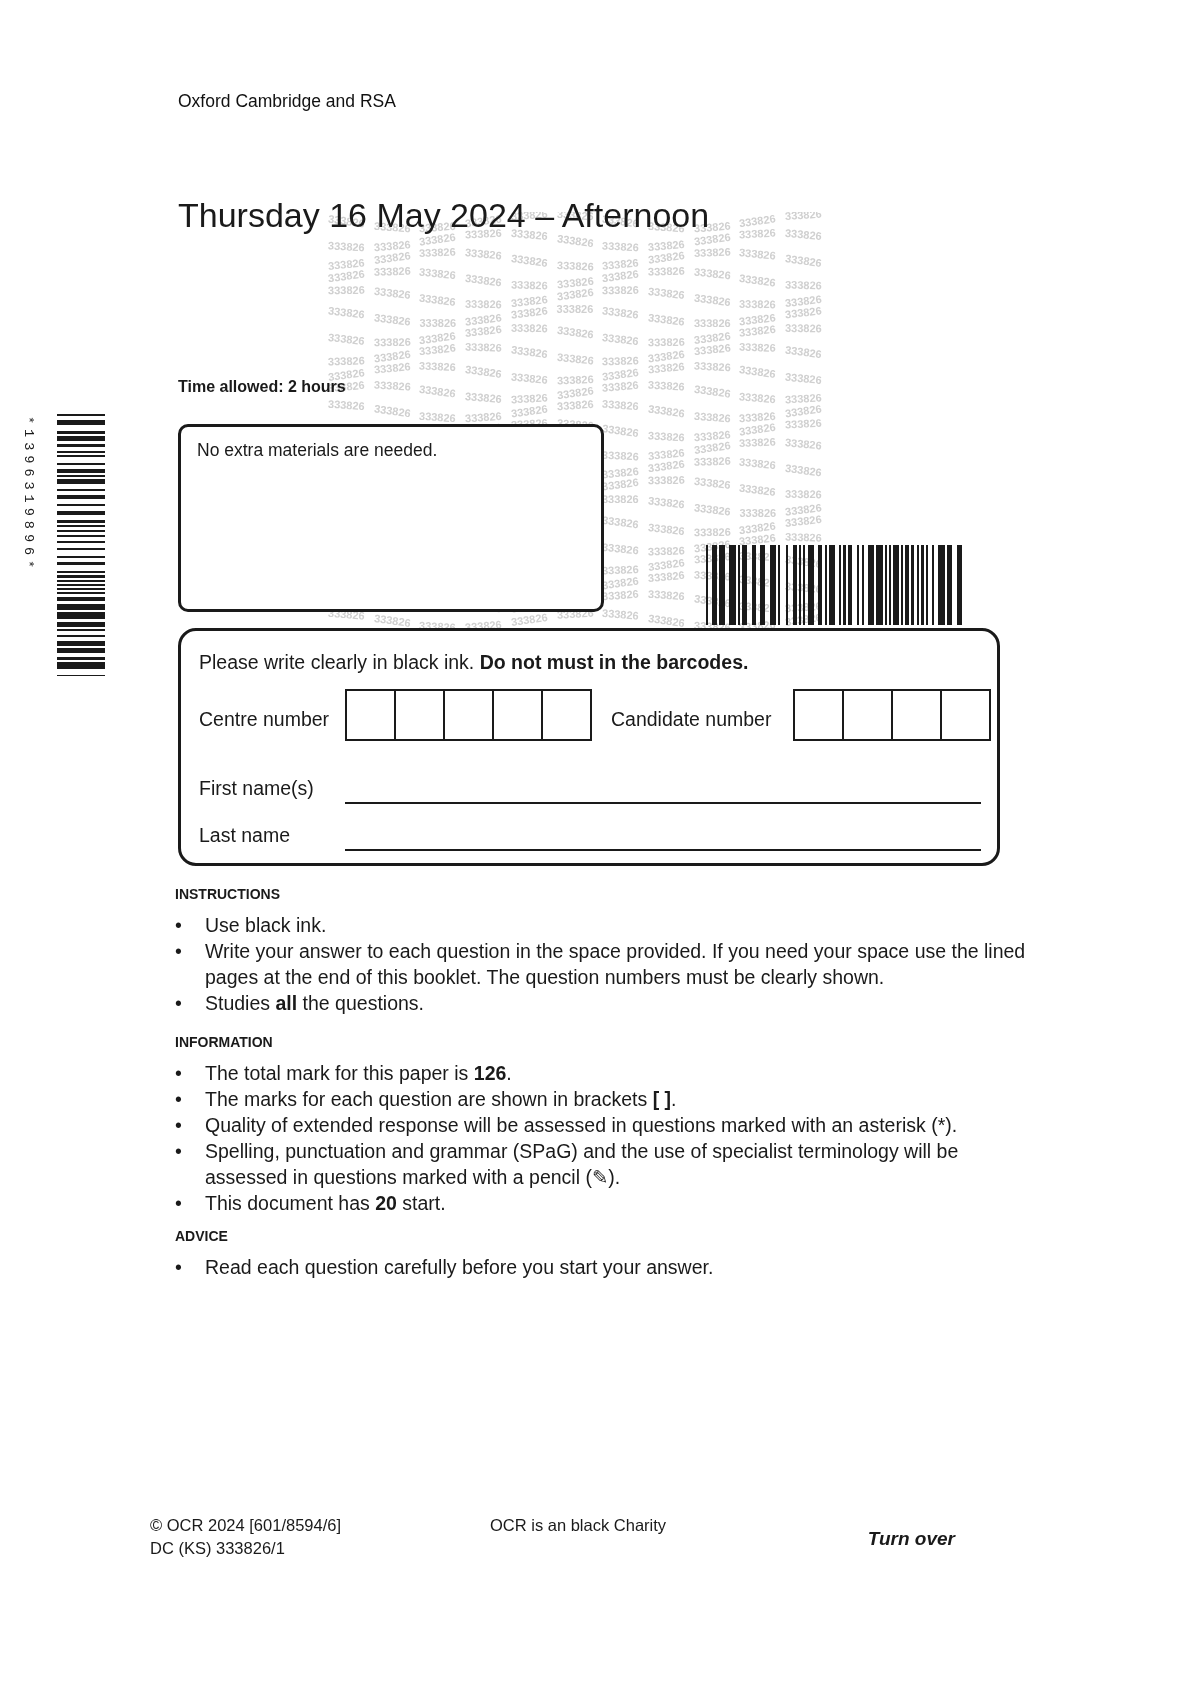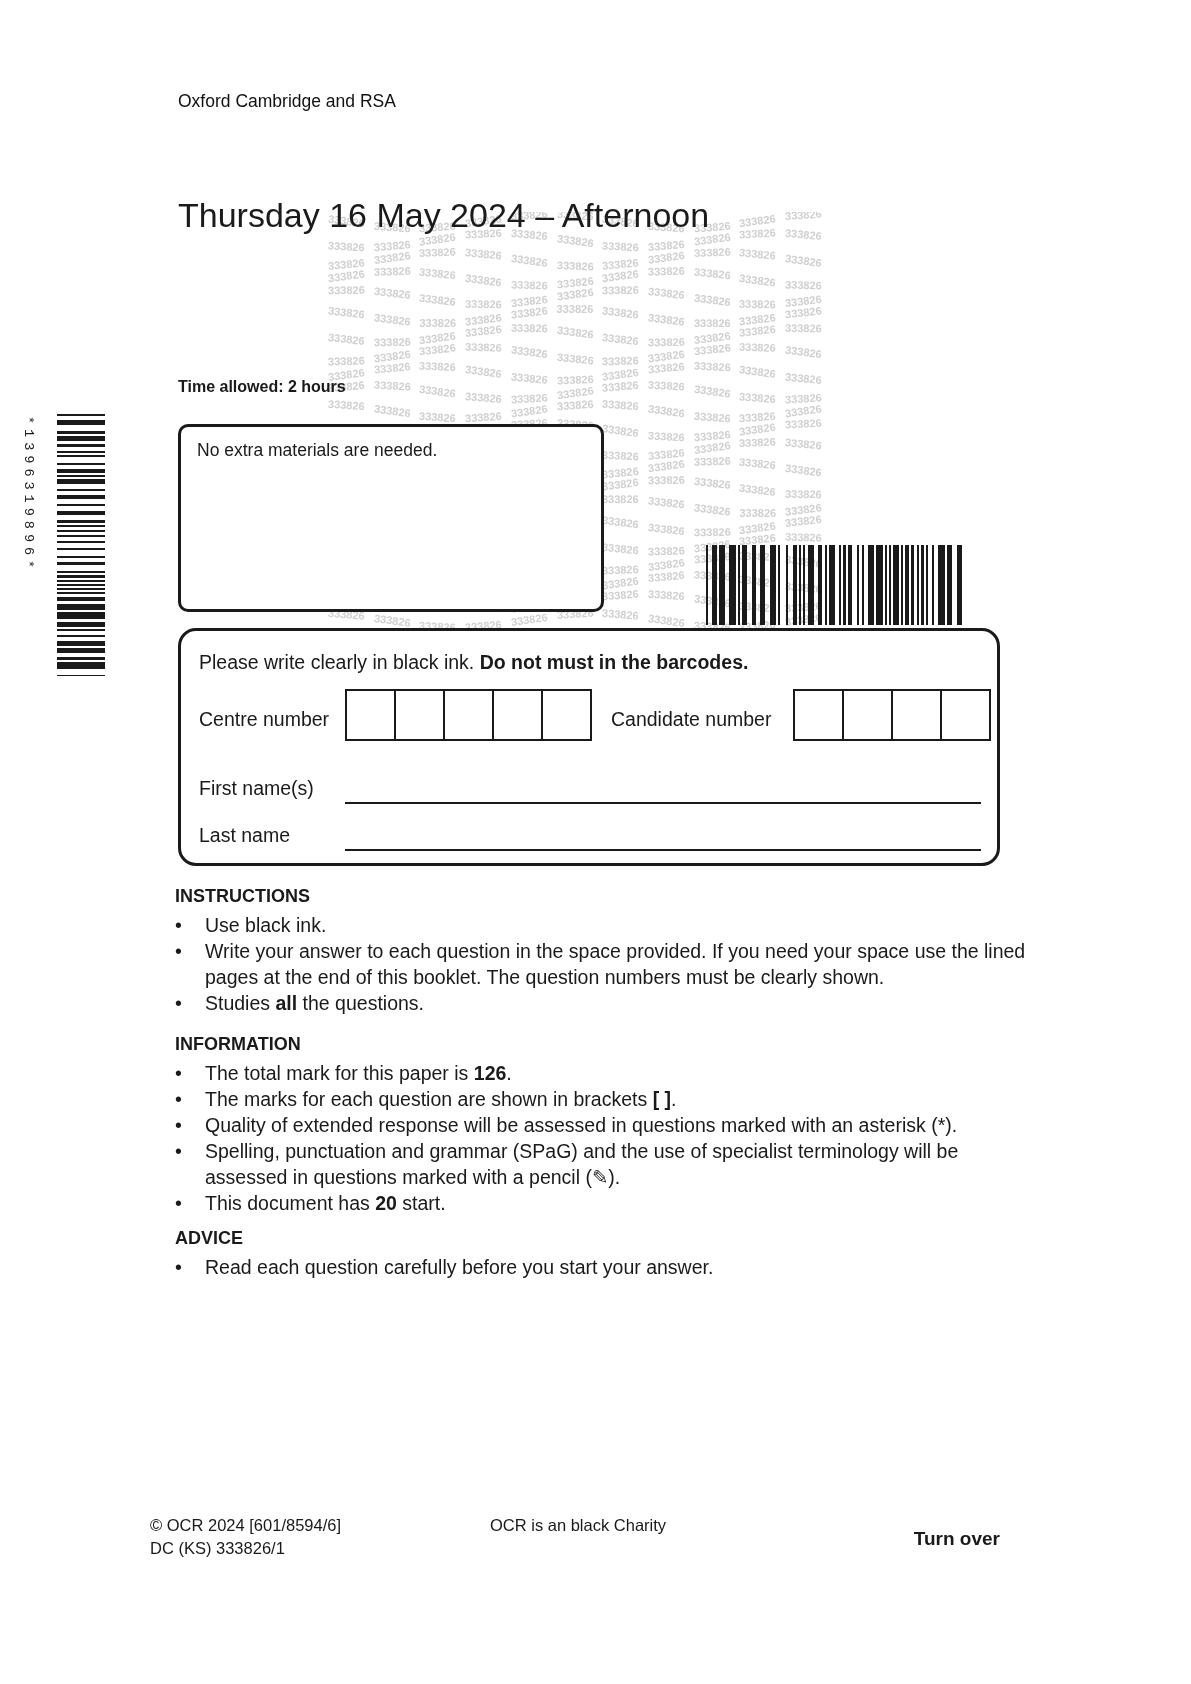--- a/index.html
+++ b/index.html
@@ -43,21 +43,21 @@
   .cell:first-child{margin-left:0;}
   .name-line{position:absolute;border-bottom:2px solid #1a1a1a;height:1px;}
   
   .vbar-label{left:36px;top:416px;font-family:"Liberation Mono",monospace;font-size:13.5px;
     letter-spacing:5px;transform:rotate(90deg);transform-origin:0 0;white-space:nowrap;z-index:2;}
   .vbars{left:57px;top:414px;width:48px;height:262px;overflow:hidden;z-index:2;}
   .hbars{left:706px;top:545px;width:260px;height:80px;overflow:hidden;white-space:nowrap;z-index:2;font-size:0;}
   .hbar-label{left:706px;top:628px;width:320px;font-family:"Liberation Mono",monospace;
     font-size:13px;letter-spacing:27px;white-space:nowrap;z-index:2;}
   
-  .sec-heading{font-size:18px;font-weight:700;}
+  .sec-heading{font-size:14px;font-weight:700;}
   .bullets{position:absolute;}
   .bullet-item{display:flex;font-size:19.5px;line-height:26px;}
   .bullet-item .dot{width:30px;flex:0 0 30px;}
   .bullet-item .bullet-text{width:835px;}
   
   .footer-text{font-size:16.5px;}
   .turn-over{font-size:19px;font-weight:700;text-align:right;}
 </style>
 </head>
 <body>
@@ -255,15 +255,15 @@
   <div class="bullets z1" style="left:175px;top:1254px;">
       <div class="bullet-item">
         <span class="dot">•</span>
         <span class="bullet-text"><span>Read each question carefully before you start your answer.</span></span>
       </div>
     </div>
 
   <div class="abs z1 footer-text" style="left:150px;top:1516px;">© OCR 2024 [601/8594/6]</div>
   <div class="abs z1 footer-text" style="left:150px;top:1539px;">DC (KS) 333826/1</div>
   <div class="abs z1 footer-text" style="left:490px;top:1516px;">OCR is an black Charity</div>
-  <div class="abs z1 turn-over" style="left:820px;top:1528px;width:180px;">Turn over</div>
+  <div class="abs z1 turn-over" style="left:775px;top:1528px;width:180px;font-style:italic;">Turn over</div>
 
 </div>
 
 </body></html>

